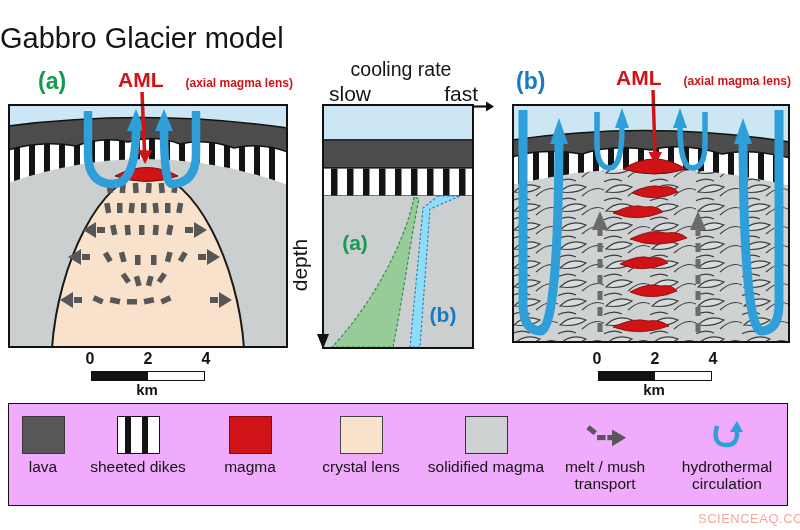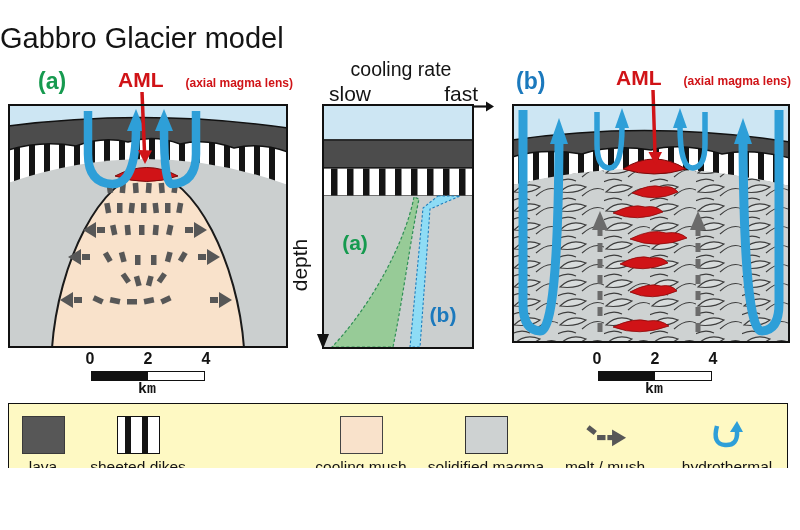--- a/index.html
+++ b/index.html
@@ -1,30 +1,30 @@
 <!DOCTYPE html>
 <html><head>
 <meta charset="utf-8">
 <style>
   html,body{margin:0;padding:0;background:#fff;}
-  #page{position:relative;width:800px;height:468px;background:#ffffff;overflow:hidden;
+  #page{position:relative;width:800px;height:530px;background:#ffffff;overflow:hidden;
         font-family:"Liberation Sans","DejaVu Sans",sans-serif;color:#141414;}
   .abs{position:absolute;}
   .title{font-size:29px;white-space:nowrap;color:#141414;}
   .plabel{font-size:23px;font-weight:bold;}
   .plabel.green{color:#169a4f;}
   .plabel.blue{color:#1b79bd;}
   .amlrow{white-space:nowrap;}
   .aml-big{font-size:21px;font-weight:bold;color:#d01317;}
   .aml-sub{font-size:12px;font-weight:bold;color:#d01317;margin-left:22px;}
   .ticks{display:flex;justify-content:space-between;font-size:16px;font-weight:bold;}
   .ticks span{width:12px;text-align:center;}
   .sbar{height:8px;border:1.5px solid #111;background:linear-gradient(to right,#111 0 50%,#fff 50% 100%);}
-  .kmlabel{width:54px;text-align:center;font-size:15px;font-weight:bold;font-family:Liberation Mono, monospace;}
-  #legend{position:absolute;left:8px;top:403px;width:778px;height:101px;border:1.6px solid #111;background:#fef9c3;}
+  .kmlabel{width:54px;text-align:center;font-size:15px;font-weight:bold;}
+  #legend{position:absolute;left:8px;top:403px;width:778px;height:101px;border:1.6px solid #111;background:#f0abfc;}
   .leg-item{position:absolute;top:0;text-align:center;}
   .swatch{margin:12px auto 0 auto;width:43px;height:38px;box-sizing:border-box;}
   .sw-lava{background:#575757;border:1px solid #3a3a3a;}
   .sw-dikes{border:1.6px solid #111;background:linear-gradient(90deg,#fff 0 7px,#141414 7px 13px,#fff 13px 24px,#141414 24px 30px,#fff 30px 40px);}
   .sw-magma{background:#d01317;border:1px solid #8a0a0a;}
   .sw-mush{background:#f9e2cb;border:1px solid #444;}
   .sw-pluton{background:#ced2d2;border:1.6px solid #333;}
   .sw-icon{border:none;background:none;display:flex;align-items:center;justify-content:center;}
   .leg-label{margin-top:4px;font-size:15.5px;line-height:1.12;color:#141414;}
   #watermark{position:absolute;left:698px;top:511px;font-size:13px;letter-spacing:.5px;color:#f2a8a0;}
@@ -284,23 +284,27 @@
 
   <div id="legend">
     <div class="leg-item" style="left:0px;width:68px">
       <div class="swatch sw-lava"></div>
       <div class="leg-label">lava</div>
     </div>
     <div class="leg-item" style="left:59px;width:140px">
       <div class="swatch sw-dikes"></div>
       <div class="leg-label">sheeted dikes</div>
     </div>
+    <div class="leg-item" style="left:181px;width:120px">
+      <div class="swatch sw-magma"></div>
+      <div class="leg-label">magma</div>
+    </div>
     <div class="leg-item" style="left:292px;width:120px">
       <div class="swatch sw-mush"></div>
-      <div class="leg-label">cooling mush</div>
+      <div class="leg-label">crystal lens</div>
     </div>
     <div class="leg-item" style="left:412px;width:130px">
       <div class="swatch sw-pluton"></div>
       <div class="leg-label">solidified magma</div>
     </div>
     <div class="leg-item" style="left:536px;width:120px">
       <div class="swatch sw-icon">
         <svg width="46" height="30" viewBox="0 0 46 30">
           <rect x="3" y="7" width="10" height="5.5" fill="#575757" transform="rotate(38 8 10)"></rect>
           <rect x="14" y="15" width="9" height="5.5" fill="#575757"></rect>

